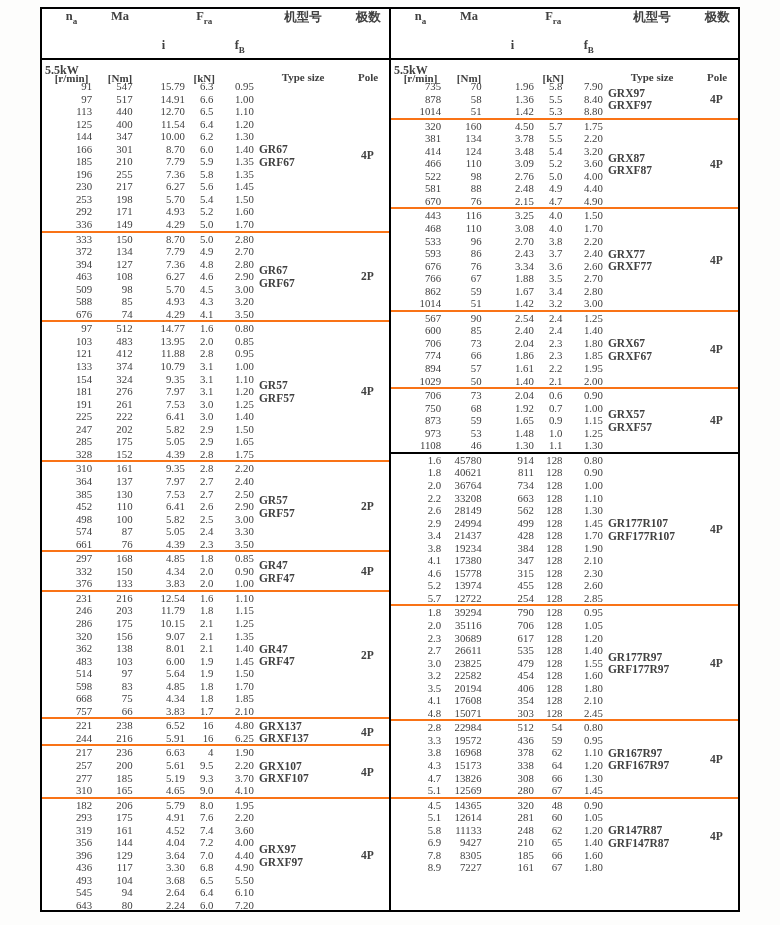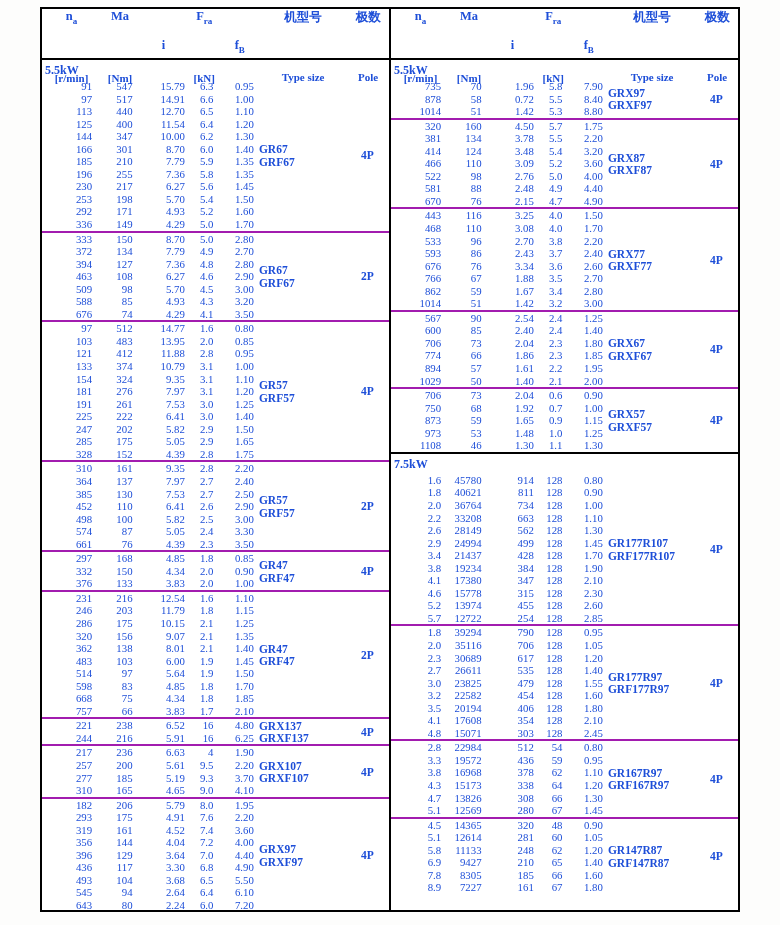--- a/index.html
+++ b/index.html
@@ -1,35 +1,35 @@
 <!DOCTYPE html>
 <html><head>
 <meta charset="utf-8">
 <style>
   html,body{margin:0;padding:0;background:#fdfdfc;}
-  .page{position:relative;width:762px;height:925px;background:#fdfdfc;font-family:"Liberation Serif",serif;color:#1d4ed8;}
+  .page{position:relative;width:762px;height:925px;background:#fdfdfc;font-family:"Liberation Serif",serif;color:#404040;}
   .table-outer{
     position:absolute;left:40px;top:7px;width:700px;height:905px;
     border:2.5px solid #000;background:#fff;display:flex;box-sizing:border-box;
   }
   .half{flex:1 1 0;display:flex;flex-direction:column;overflow:hidden;min-width:0;}
   .half + .half{border-left:2px solid #000;}
   .thead{
     display:grid;grid-template-columns:17% 11% 14% 9.5% 11% 25.5% 12%;
     border-bottom:2.5px solid #000;height:49px;flex:0 0 auto;
   }
   .th{display:flex;flex-direction:column;align-items:center;justify-content:center;font-weight:bold;line-height:1.18;}
   .th .sym{font-size:12.5px;white-space:nowrap;}
   .th sub{font-size:9px;}
   .th .unit{font-size:11px;white-space:nowrap;margin-top:46px;}
   .tbody{flex:1 1 auto;display:flex;flex-direction:column;}
   .table-section + .table-section{border-top:2.5px solid #000;}
   .section-title{font-weight:bold;font-size:12px;line-height:20px;padding-left:3px;}
   .block{position:relative;padding-left:10px;}
-  .block + .block{border-top:2px solid #a21caf;}
+  .block + .block{border-top:2px solid #f97316;}
   .row{
     display:grid;grid-template-columns:12.5% 12% 15.5% 8.5% 12% 27.5% 12%;
     height:12.55px;line-height:12.6px;font-size:10.8px;
   }
   .cell{text-align:right;white-space:nowrap;padding-right:2px;}
   .cell.sp{padding:0;}
   .type-label{
     position:absolute;left:62.5%;top:50%;transform:translateY(-50%);
     font-weight:bold;font-size:11.5px;line-height:12.5px;white-space:nowrap;
   }
@@ -766,21 +766,21 @@
                 <div class="cell c1">70</div>
                 <div class="cell c2">1.96</div>
                 <div class="cell c3">5.8</div>
                 <div class="cell c4">7.90</div>
                 <div class="cell sp"></div>
                 <div class="cell sp"></div>
               </div>
               <div class="row">
                 <div class="cell c0">878</div>
                 <div class="cell c1">58</div>
-                <div class="cell c2">0.72</div>
+                <div class="cell c2">1.36</div>
                 <div class="cell c3">5.5</div>
                 <div class="cell c4">8.40</div>
                 <div class="cell sp"></div>
                 <div class="cell sp"></div>
               </div>
               <div class="row">
                 <div class="cell c0">1014</div>
                 <div class="cell c1">51</div>
                 <div class="cell c2">1.42</div>
                 <div class="cell c3">5.3</div>
@@ -1051,21 +1051,20 @@
                 <div class="cell sp"></div>
               </div>
               <div class="type-label">
                 <div class="type-line">GRX57</div>
                 <div class="type-line">GRXF57</div>
               </div>
               <div class="pole-label">4P</div>
             </div>
           </div>
           <div class="table-section">
-            <div class="section-title">7.5kW</div>
             <div class="block">
               <div class="row">
                 <div class="cell c0">1.6</div>
                 <div class="cell c1">45780</div>
                 <div class="cell c2">914</div>
                 <div class="cell c3">128</div>
                 <div class="cell c4">0.80</div>
                 <div class="cell sp"></div>
                 <div class="cell sp"></div>
               </div>

